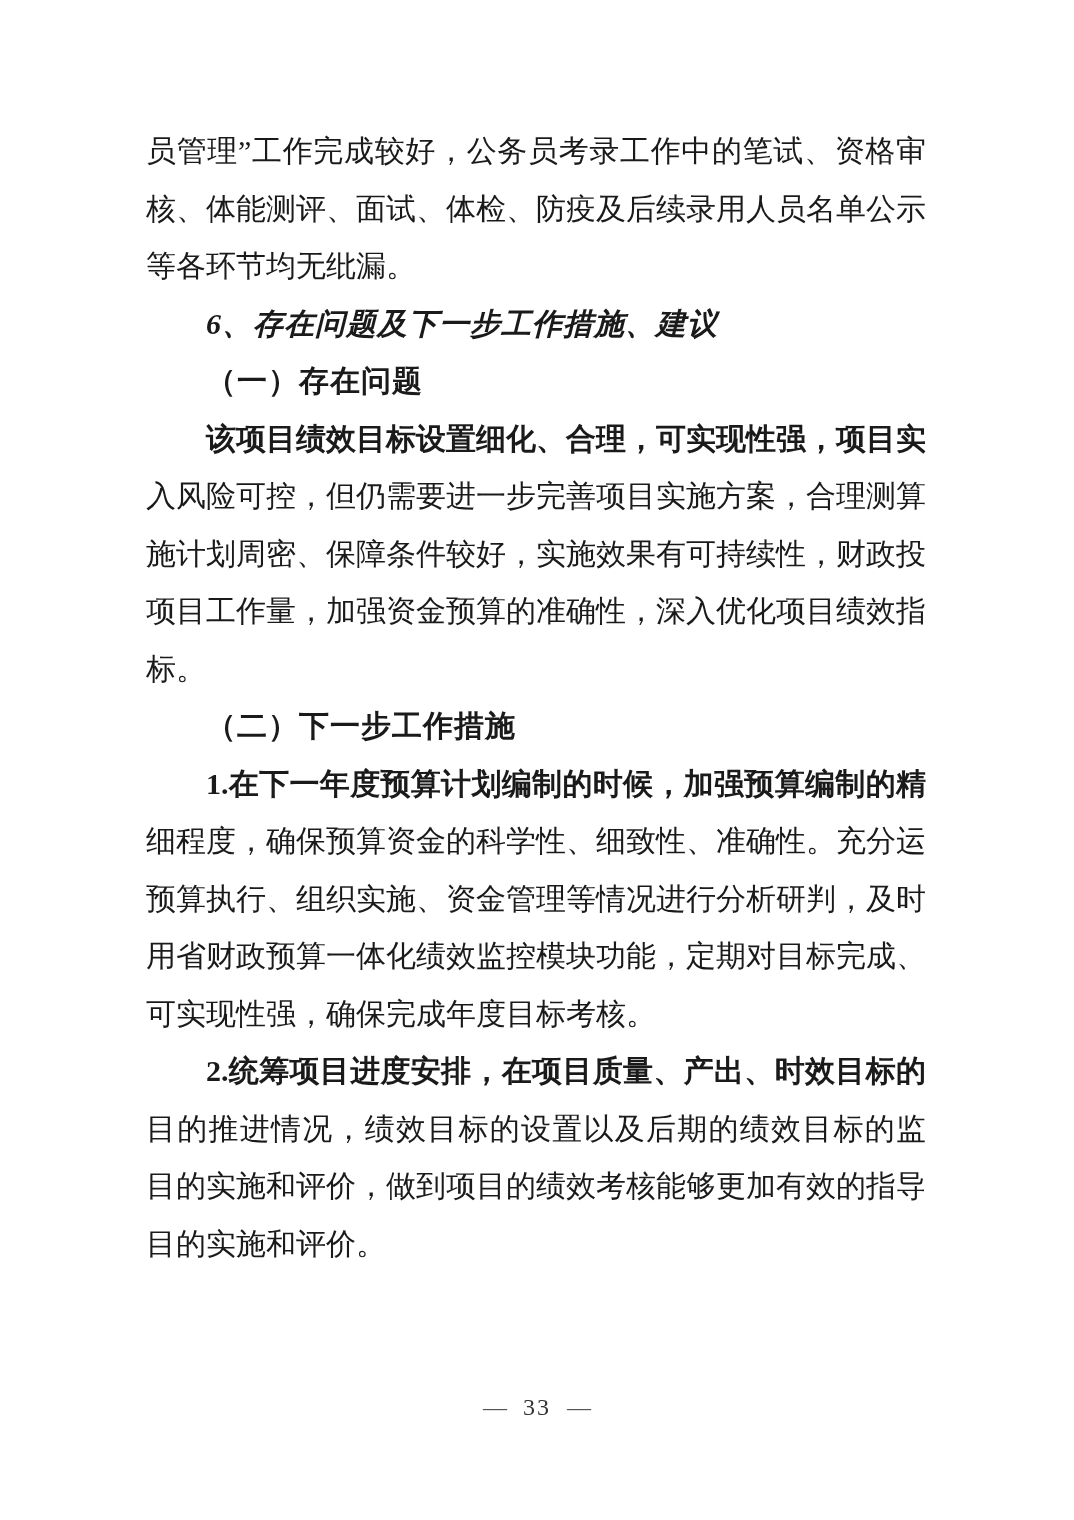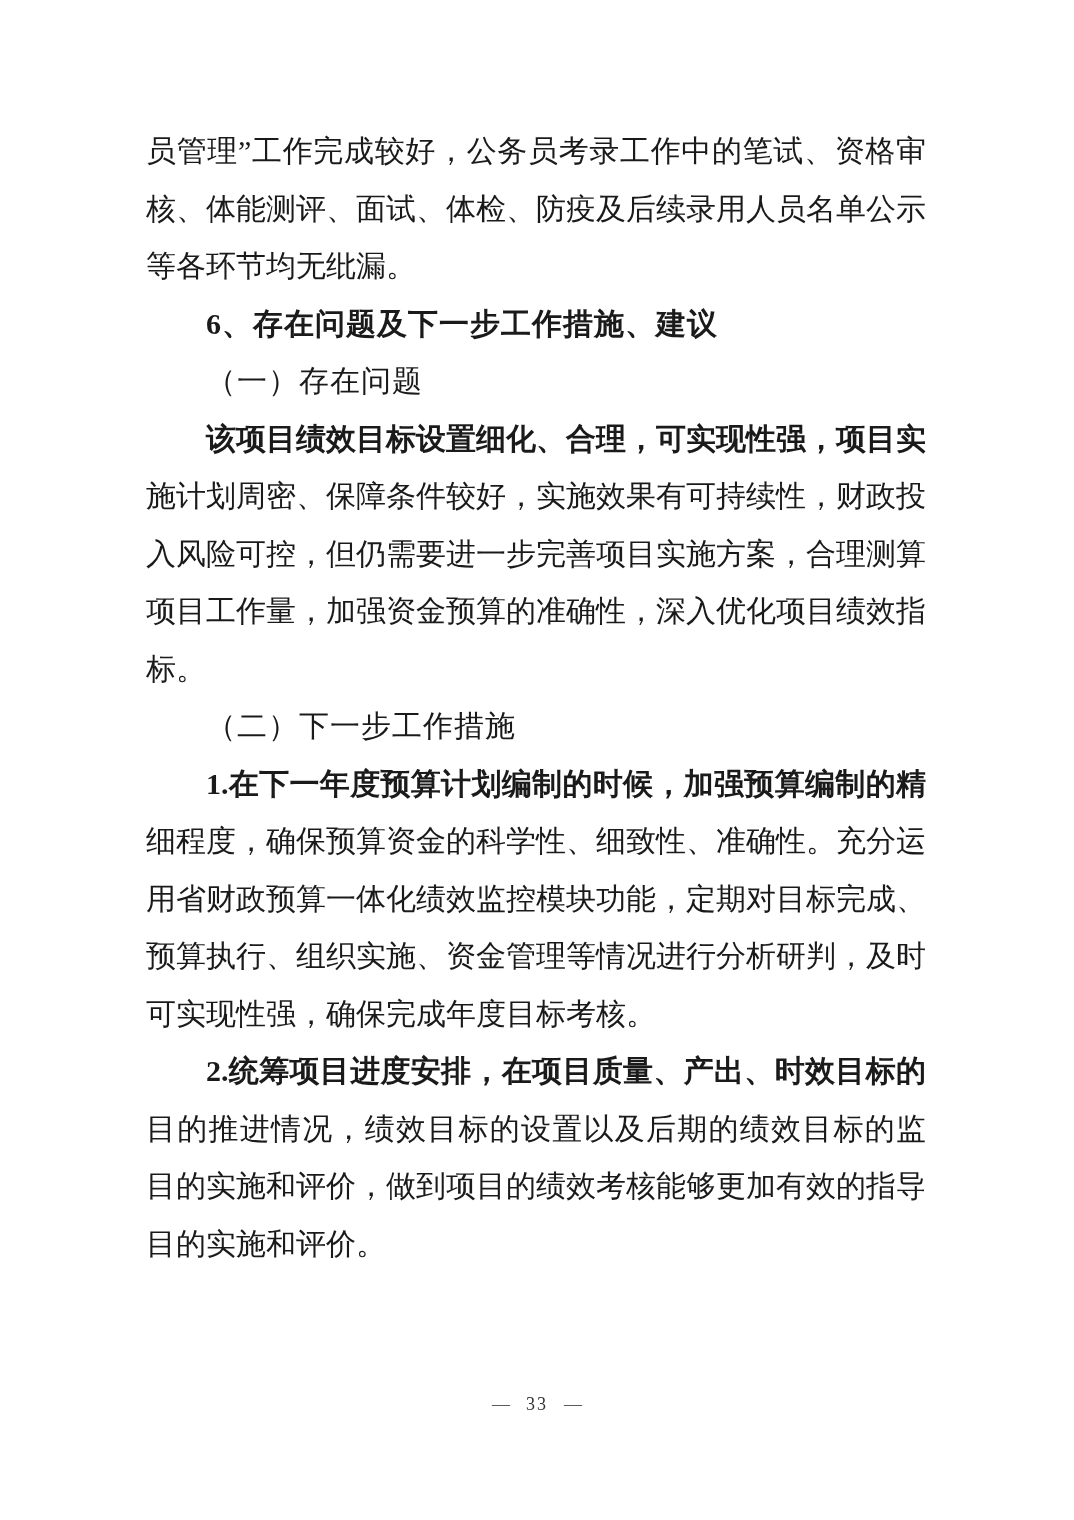--- a/index.html
+++ b/index.html
@@ -34,32 +34,34 @@
     text-justify: inter-ideograph;
   }
   .line.indent {
     padding-left: 60px;
     font-weight: bold;
   }
   .heading {
     font-weight: bold;
     padding-left: 60px;
     letter-spacing: 1px;
+    font-style: italic;
   }
   .subheading {
     padding-left: 60px;
     letter-spacing: 1px;
+    font-weight: bold;
   }
   .footer {
     position: absolute;
     left: 0;
     top: 1394px;
     width: 1074px;
     text-align: center;
-    font-size: 18px;
+    font-size: 24px;
     color: #444444;
   }
   .footer .dash {
     display: inline-block;
     margin: 0 16px;
     color: #555555;
   }
   .footer .num {
     color: #333333;
     letter-spacing: 2px;
@@ -73,31 +75,31 @@
   <div class="doc-body" id="doc-body">
       <div class="para">
         <div class="line full">员管理”工作完成较好，公务员考录工作中的笔试、资格审</div>
         <div class="line full">核、体能测评、面试、体检、防疫及后续录用人员名单公示</div>
         <div class="line">等各环节均无纰漏。</div>
       </div>
       <div class="heading">6、存在问题及下一步工作措施、建议</div>
       <div class="subheading">（一）存在问题</div>
       <div class="para">
         <div class="line full indent">该项目绩效目标设置细化、合理，可实现性强，项目实</div>
+        <div class="line full">入风险可控，但仍需要进一步完善项目实施方案，合理测算</div>
         <div class="line full">施计划周密、保障条件较好，实施效果有可持续性，财政投</div>
-        <div class="line full">入风险可控，但仍需要进一步完善项目实施方案，合理测算</div>
         <div class="line full">项目工作量，加强资金预算的准确性，深入优化项目绩效指</div>
         <div class="line">标。</div>
       </div>
       <div class="subheading">（二）下一步工作措施</div>
       <div class="para">
         <div class="line full indent">1.在下一年度预算计划编制的时候，加强预算编制的精</div>
         <div class="line full">细程度，确保预算资金的科学性、细致性、准确性。充分运</div>
+        <div class="line full">预算执行、组织实施、资金管理等情况进行分析研判，及时</div>
         <div class="line full">用省财政预算一体化绩效监控模块功能，定期对目标完成、</div>
-        <div class="line full">预算执行、组织实施、资金管理等情况进行分析研判，及时</div>
         <div class="line">可实现性强，确保完成年度目标考核。</div>
       </div>
       <div class="para">
         <div class="line full indent">2.统筹项目进度安排，在项目质量、产出、时效目标的</div>
         <div class="line full">目的推进情况，绩效目标的设置以及后期的绩效目标的监督、</div>
         <div class="line full">目的实施和评价，做到项目的绩效考核能够更加有效的指导项</div>
         <div class="line">目的实施和评价。</div>
       </div>
     </div>
 

